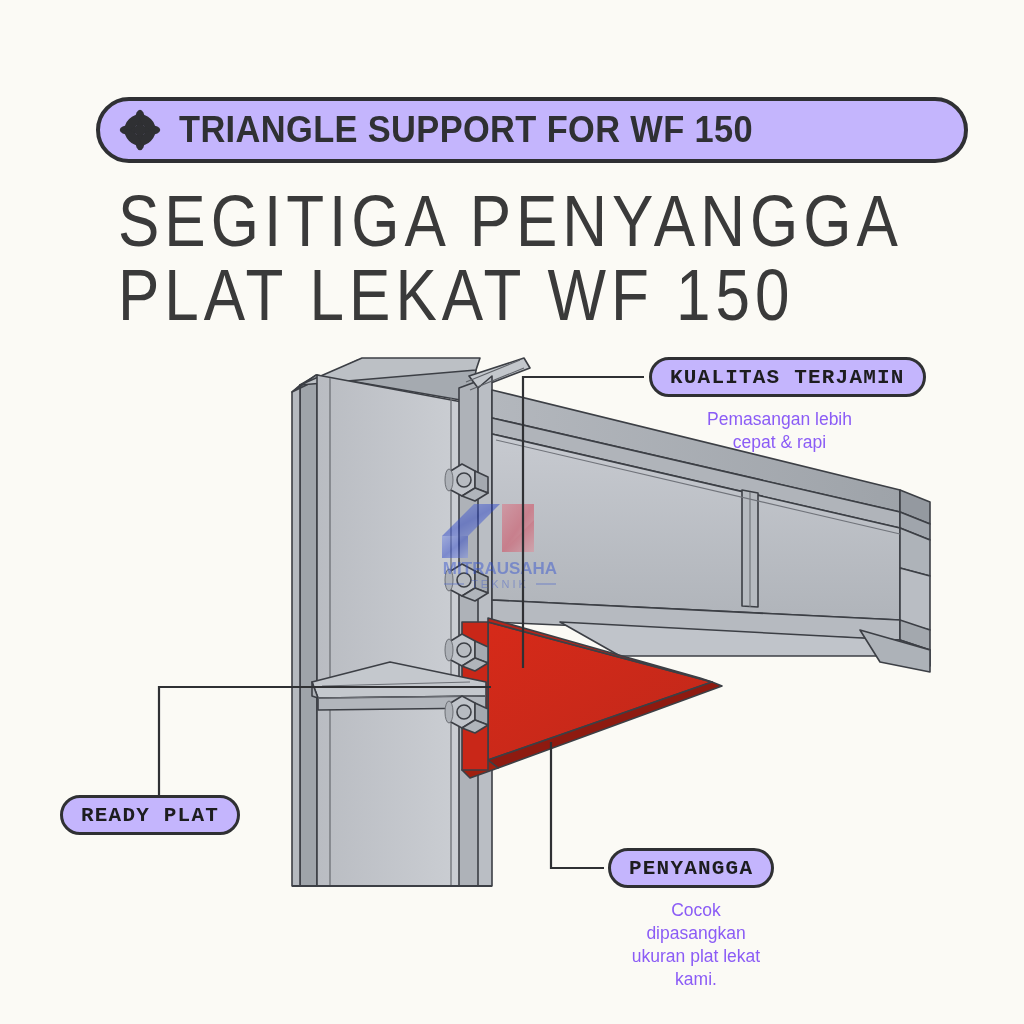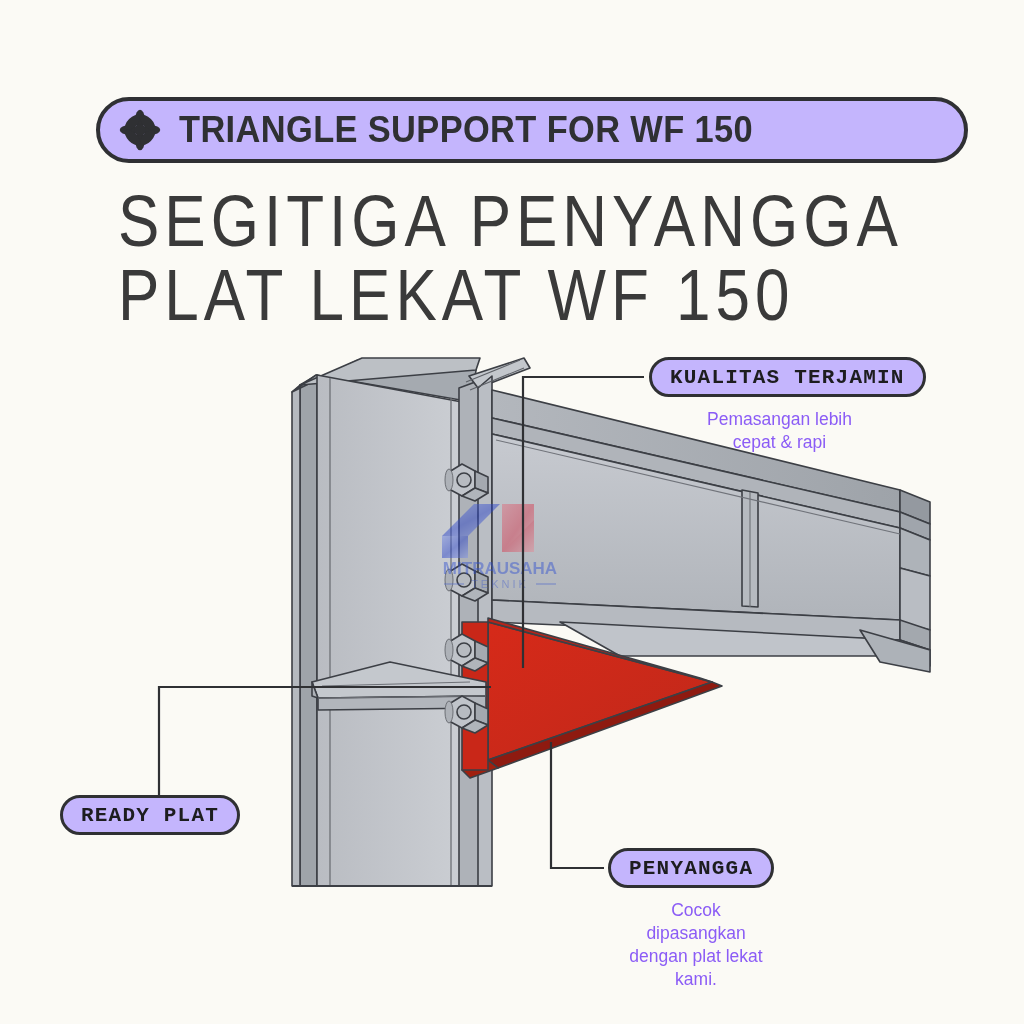--- a/index.html
+++ b/index.html
@@ -288,17 +288,17 @@
   </div>
 
   <div class="callout" id="callout-ready">
     <div class="pill">READY PLAT</div>
   </div>
 
   <div class="callout" id="callout-kompatible">
     <div class="pill">PENYANGGA</div>
     <div class="cap">Cocok
 dipasangkan
-dengan plat lekat
+ukuran plat lekat
 kami.</div>
   </div>
 
 </div>
 
 </body></html>

